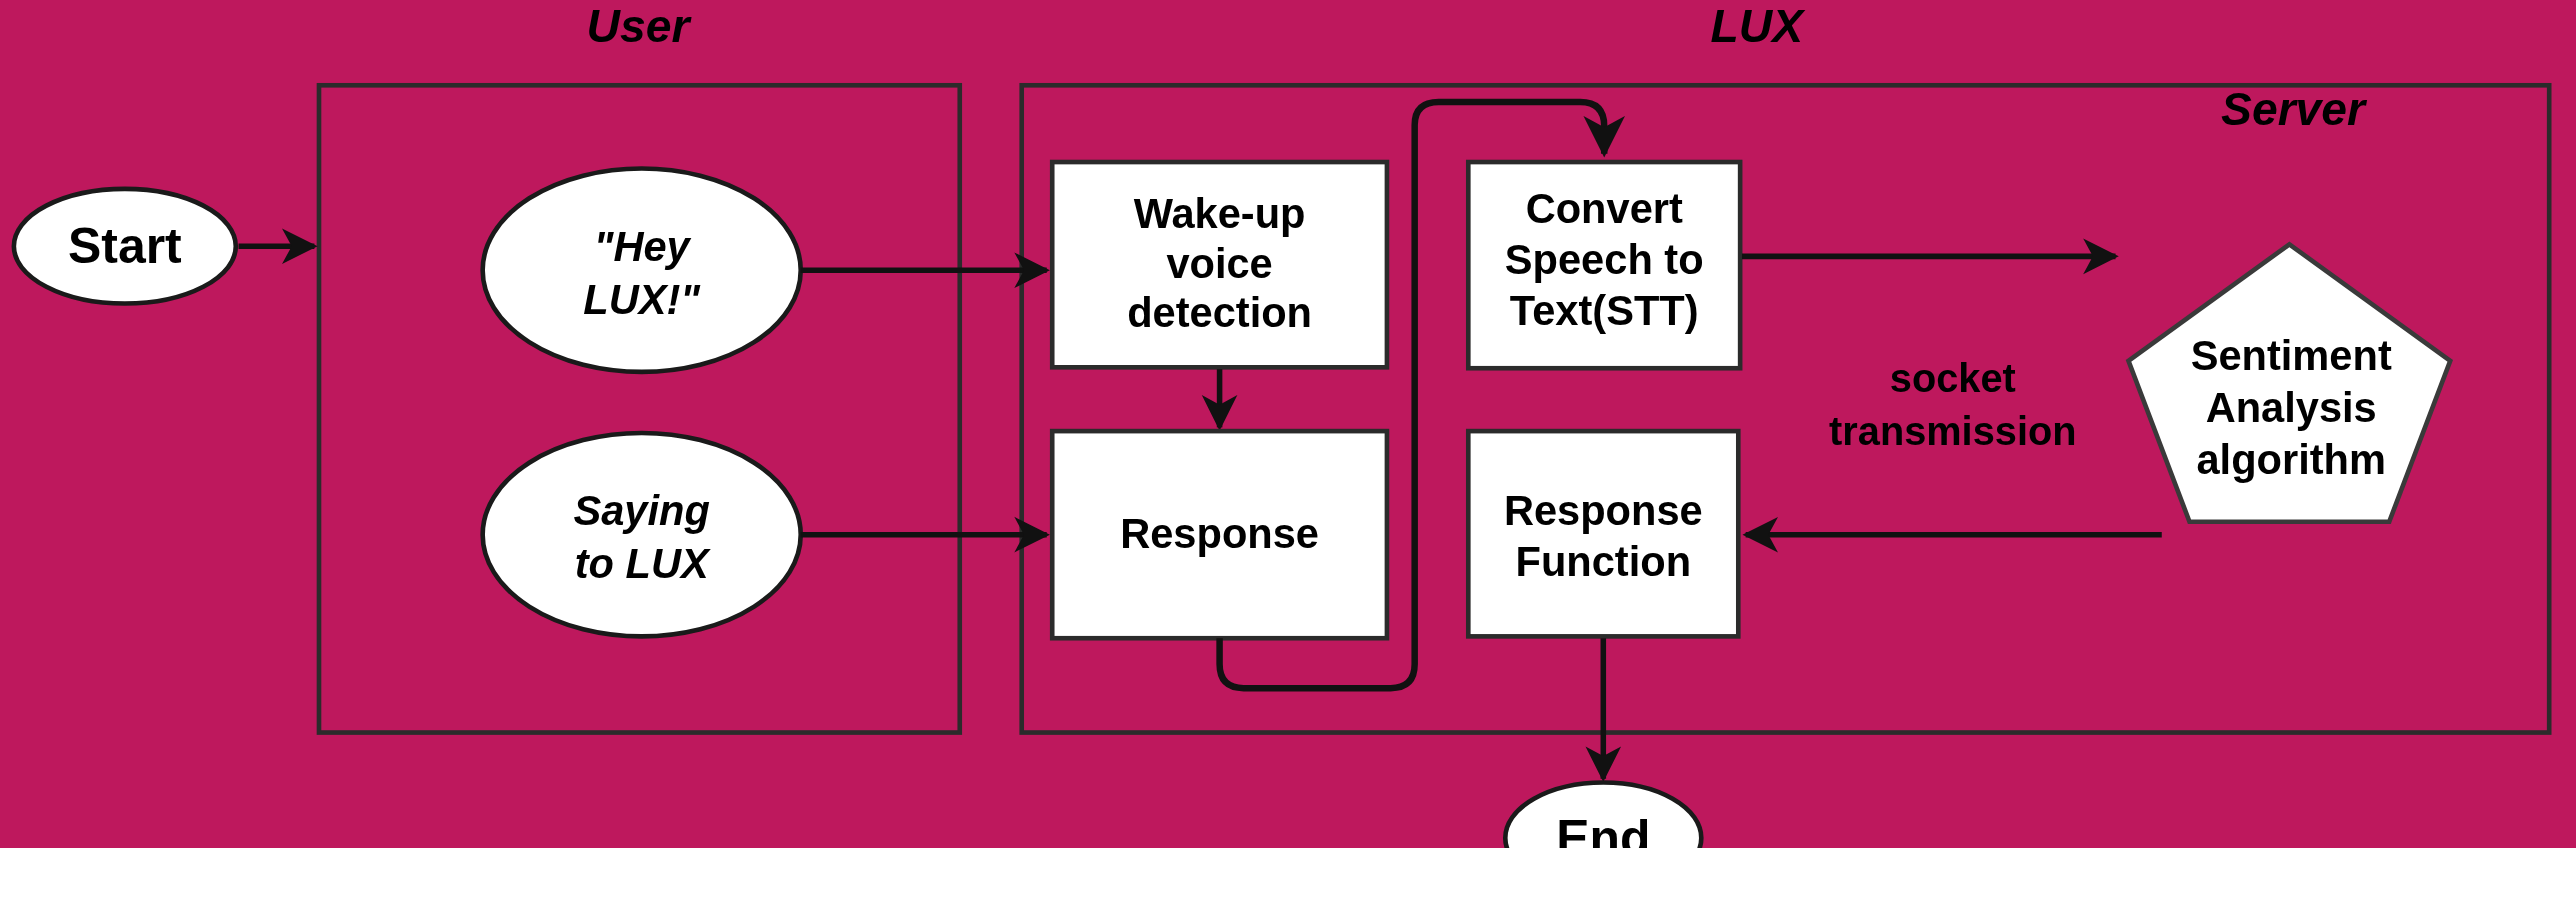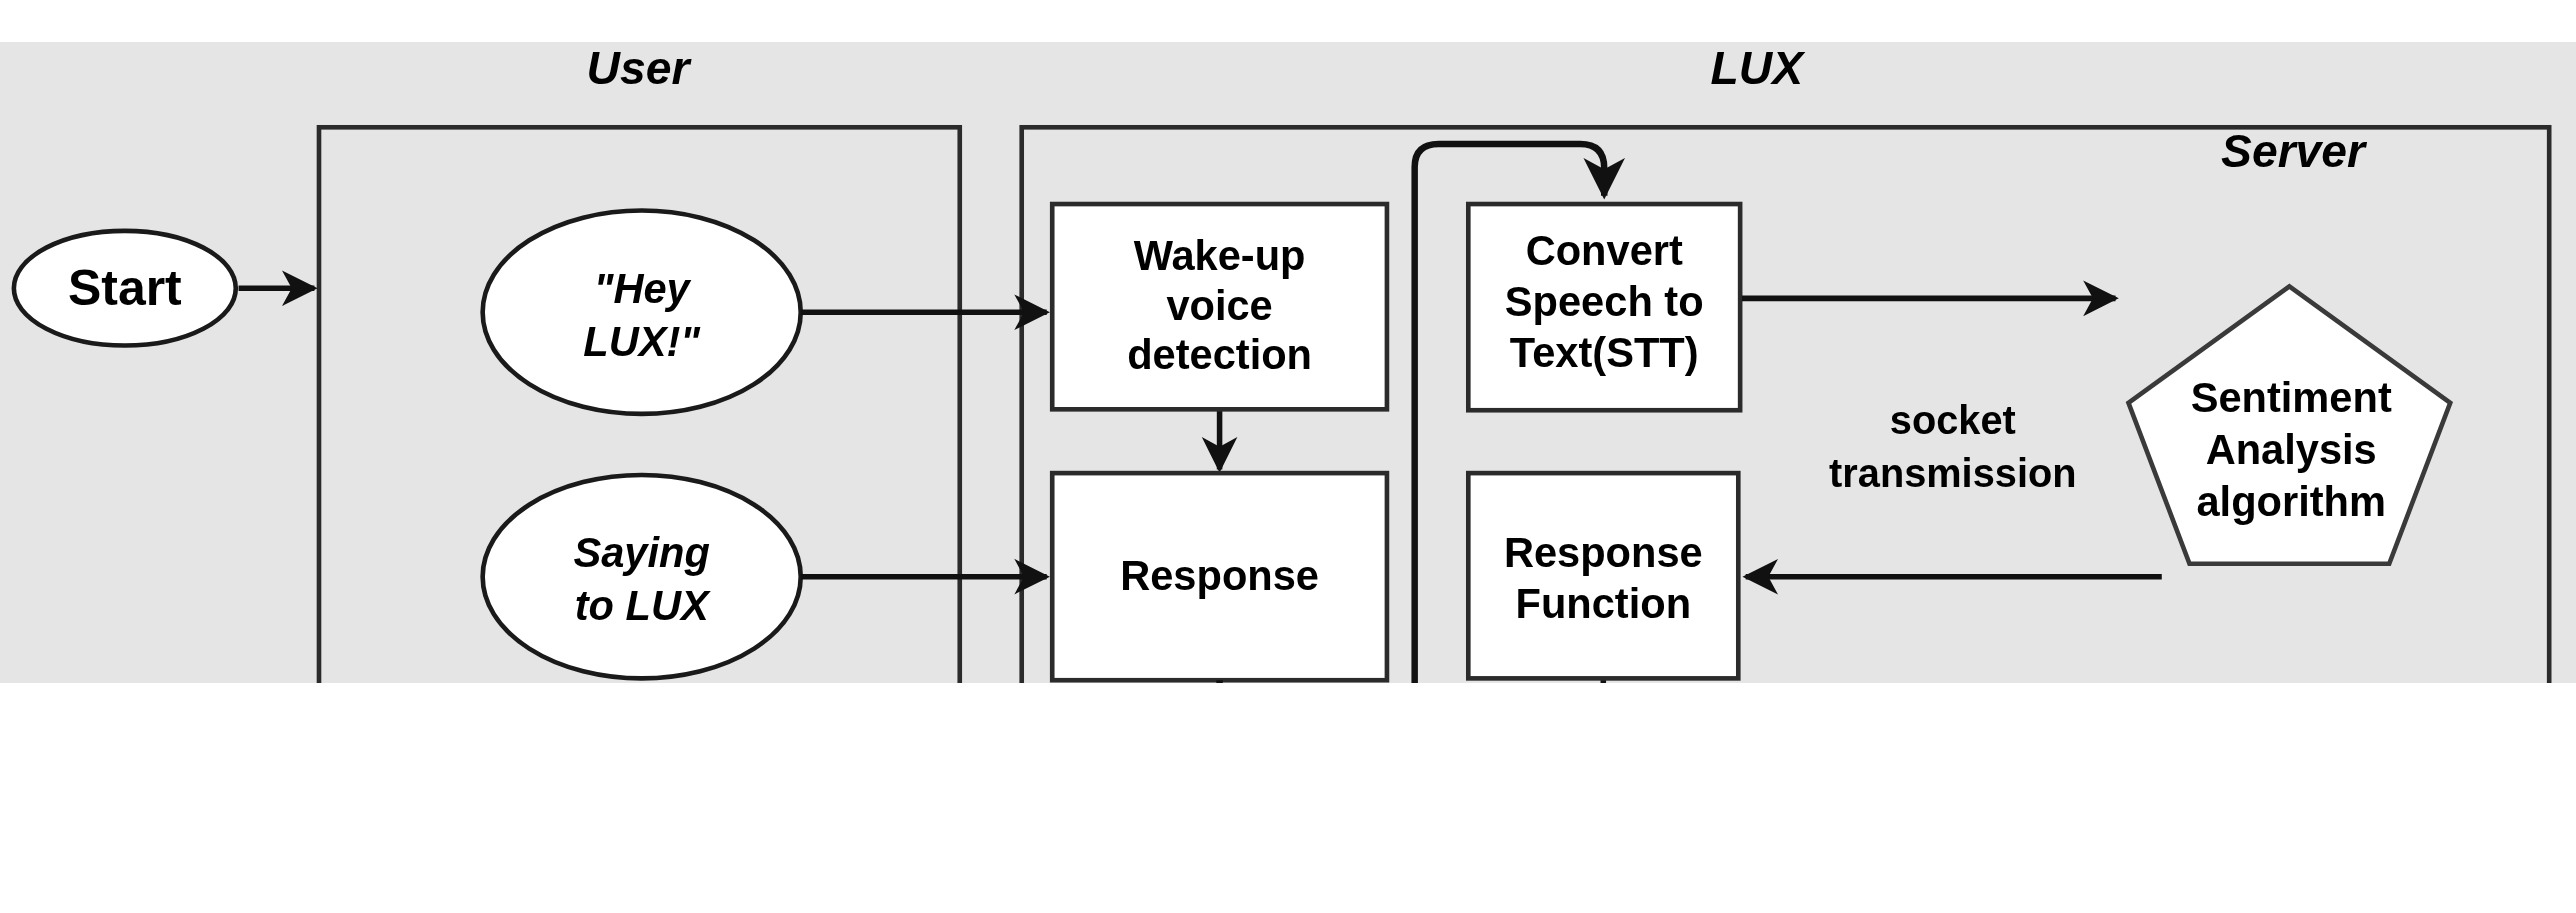--- a/index.html
+++ b/index.html
@@ -3,24 +3,23 @@
 <meta charset="utf-8">
 <style>
   html, body {
     margin: 0;
     padding: 0;
     background: #ffffff;
   }
   #canvas {
     position: relative;
     width: 2576px;
-    height: 641px;
-    background: #e5e5e5;
+    height: 848px;
+    background: #be185d;
     font-family: "Liberation Sans", sans-serif;
-    margin-top: 42px;
   }
   svg#diagram {
     position: absolute;
     top: 0;
     left: 0;
     width: 2576px;
     height: 914px;
   }
   .container-box {
     fill: none;

